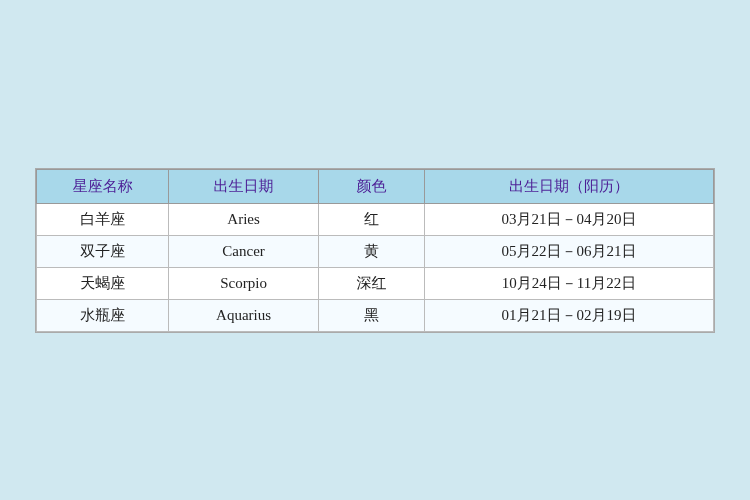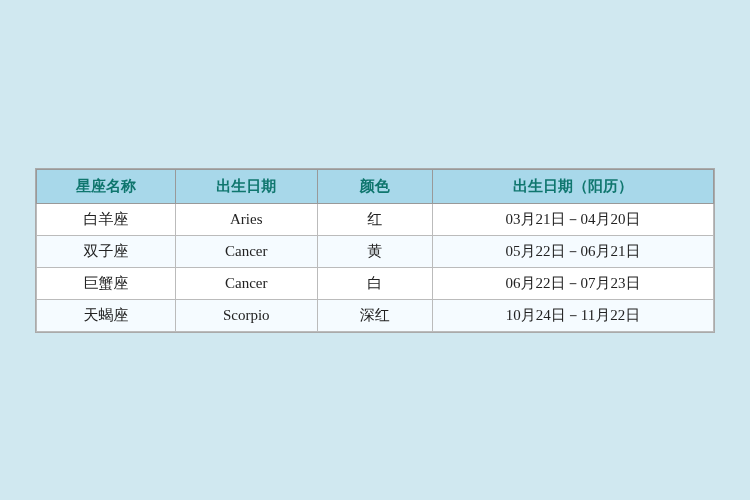--- a/index.html
+++ b/index.html
@@ -20,26 +20,26 @@
     }
     table {
       width: 100%;
       border-collapse: collapse;
     }
     thead tr th {
       background: #a8d8ea;
       border: 1px solid #999;
       padding: 7px 4px;
       text-align: center;
-      font-weight: bold;
-      color: #0f766e;
+      font-weight: normal;
+      color: #4c1d95;
     }
     tbody tr td {
       border: 1px solid #bbb;
-      padding: 6px 21px;
+      padding: 6px 15px;
       text-align: center;
       color: #222;
       background: #fff;
     }
     tbody tr:nth-child(even) td {
       background: #f5fbff;
     }
   </style>
 </head>
 <body>
@@ -61,26 +61,26 @@
           <td>红</td>
           <td>03月21日－04月20日</td>
         </tr>
         <tr>
           <td>双子座</td>
           <td>Cancer</td>
           <td>黄</td>
           <td>05月22日－06月21日</td>
         </tr>
         <tr>
-          <td>巨蟹座</td>
-          <td>Cancer</td>
-          <td>白</td>
-          <td>06月22日－07月23日</td>
-        </tr>
-        <tr>
           <td>天蝎座</td>
           <td>Scorpio</td>
           <td>深红</td>
           <td>10月24日－11月22日</td>
+        </tr>
+        <tr>
+          <td>水瓶座</td>
+          <td>Aquarius</td>
+          <td>黑</td>
+          <td>01月21日－02月19日</td>
         </tr>
       </tbody>
   </table>
 </div>
 
 </body></html>

